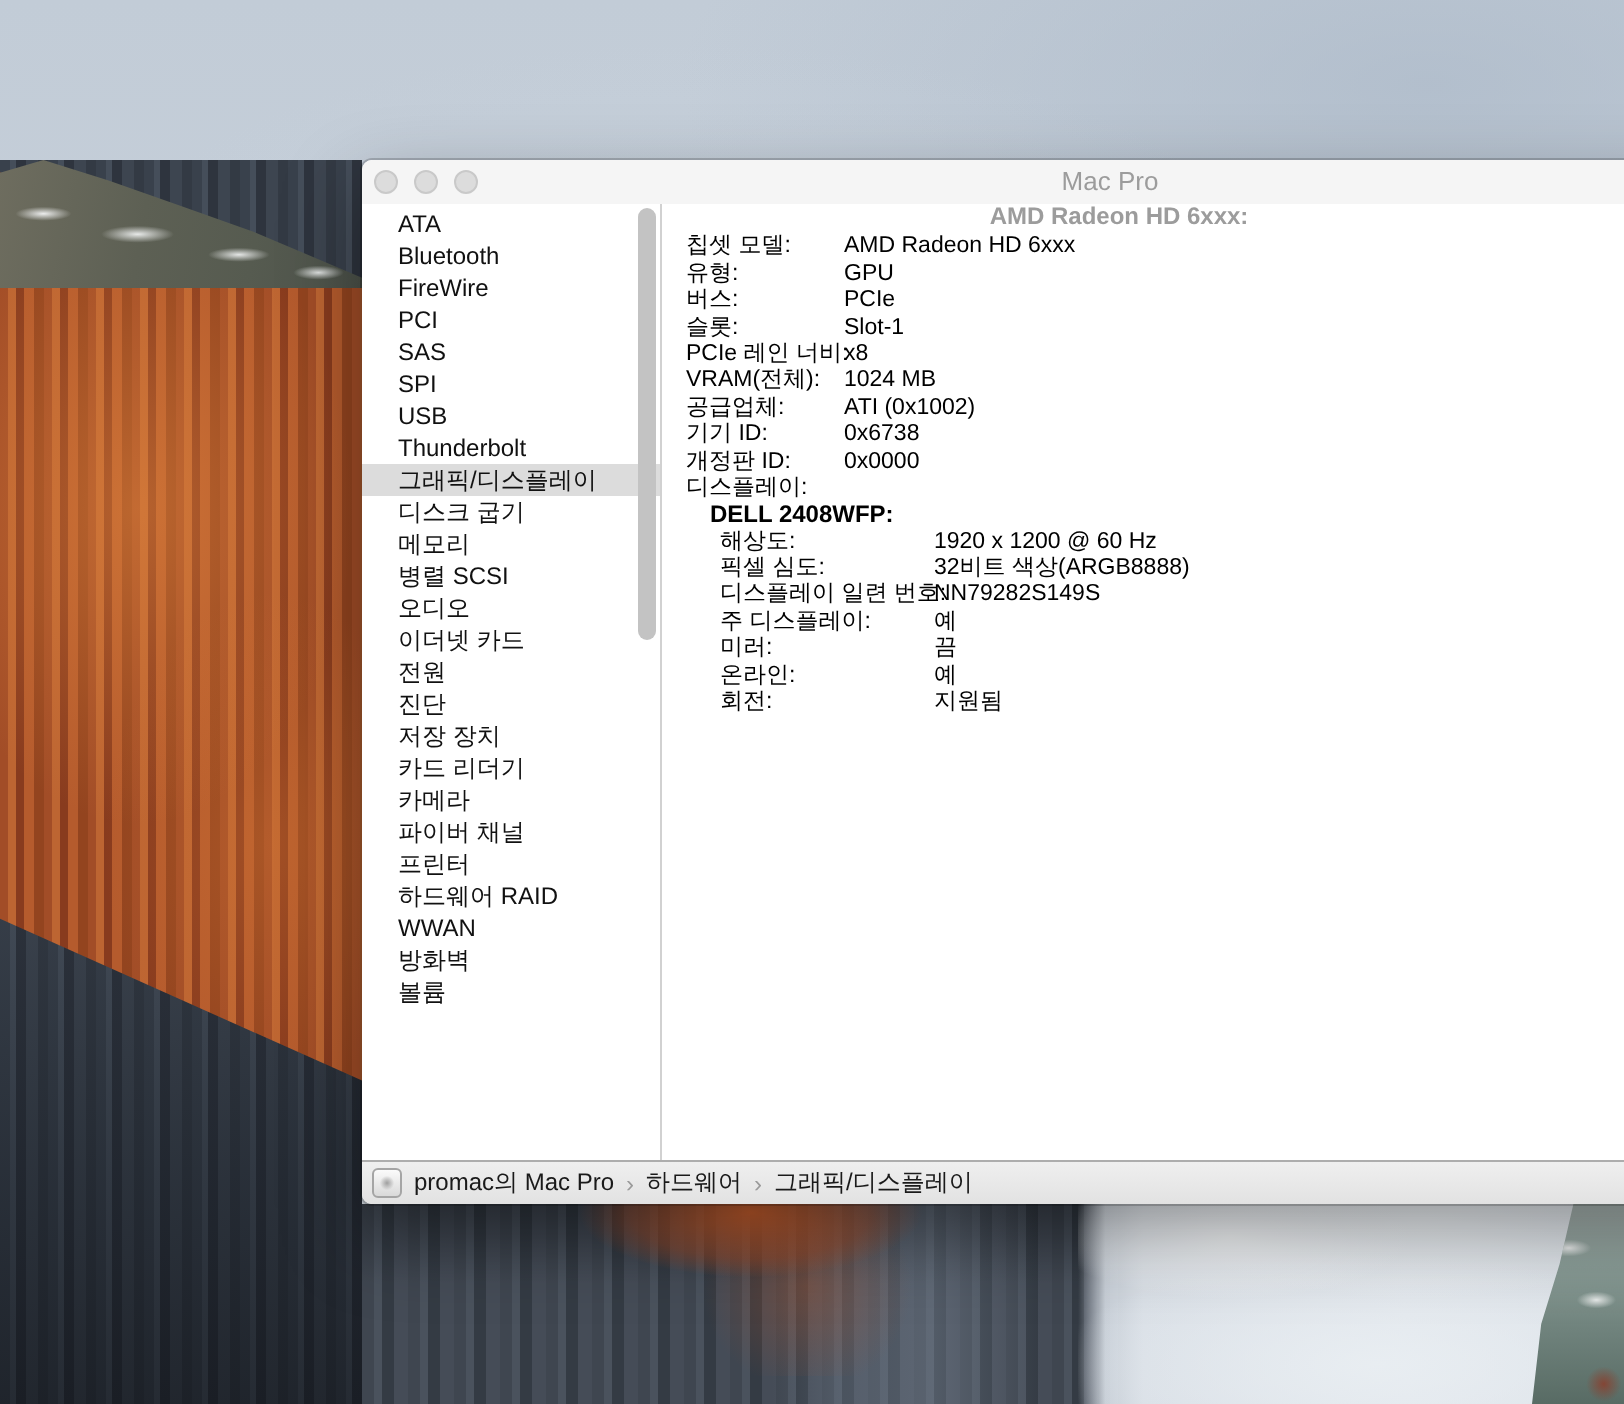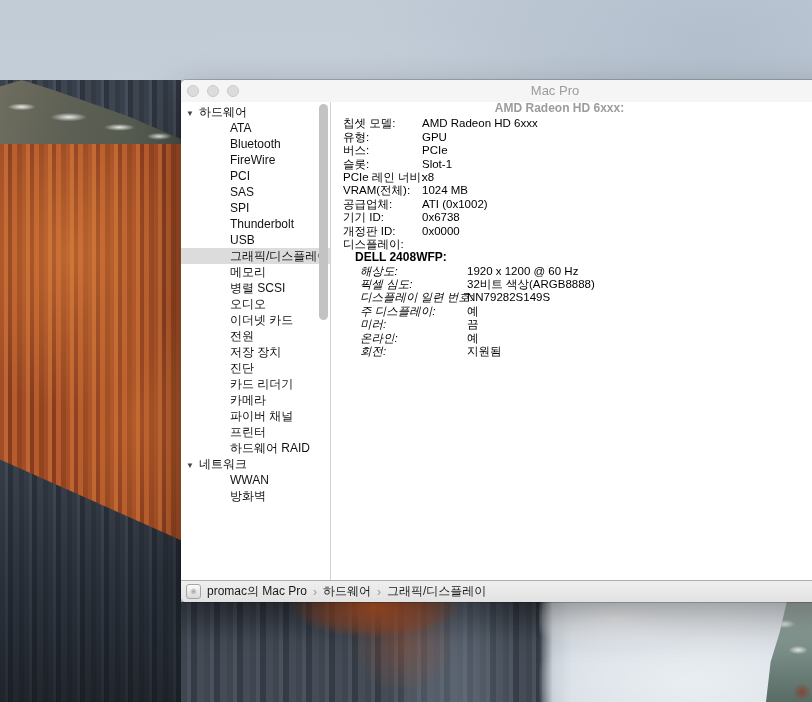--- a/index.html
+++ b/index.html
@@ -96,36 +96,36 @@
   .light{width:12px;height:12px;border-radius:50%;background:#dcdcdc;border:1px solid #c9c9c9;box-sizing:border-box;}
 
   .main{position:absolute;top:22px;left:0;right:0;bottom:22px;display:flex;}
   .sidebar{
     position:relative;width:150px;box-sizing:border-box;background:#fff;
     border-right:1px solid #d1d1d1;padding-top:2px;overflow:hidden;flex:none;
   }
   .s-item{height:16px;line-height:16px;font-size:12px;color:#111;white-space:nowrap;}
   .s-item .tri{display:inline-block;width:13px;padding-left:5px;font-size:8px;color:#444;vertical-align:0.5px;}
   .s-item.group{padding-left:0;}
-  .s-item.child{padding-left:49px;}
+  .s-item.child{padding-left:18px;}
   .s-item.sel{background:#dcdcdc;width:136px;}
   .scroll-thumb{
     position:absolute;left:138px;top:2px;width:9px;height:216px;
     border-radius:4.5px;background:#c3c3c3;
   }
   .content{flex:1;background:#fff;overflow:hidden;}
   .plist{padding-top:2px;font-size:11.5px;color:#000;}
   .line{line-height:13.4px;height:13.4px;white-space:nowrap;}
   .line.title{padding-left:9px;font-weight:700;font-size:12px;}
   .line.sub{padding-left:24px;font-weight:700;font-size:12px;}
   .kv{display:flex;}
   .kv.l1{padding-left:12px;}
   .kv.l1 .k{width:79px;flex:none;}
   .kv.l2{padding-left:29px;}
-  .kv.l2 .k{width:107px;flex:none;font-style:italic;}
+  .kv.l2 .k{width:107px;flex:none;}
 
   .statusbar{
     position:absolute;left:0;right:0;bottom:0;height:22px;box-sizing:border-box;
     background:linear-gradient(180deg,#efefef,#e2e2e2);border-top:1px solid #adadad;
     display:flex;align-items:center;padding-left:5px;gap:6px;font-size:12px;color:#1a1a1a;
   }
   .mini-icon{
     width:15px;height:15px;border-radius:3px;flex:none;box-sizing:border-box;
     border:1px solid #a5a5a5;
     background:radial-gradient(circle 4px at 50% 50%, #9f9f9f, rgba(159,159,159,0) 90%),
@@ -156,45 +156,45 @@
     <div class="lights">
       <span class="light"></span>
       <span class="light"></span>
       <span class="light"></span>
     </div>
     <div class="title">Mac Pro</div>
   </div>
 
   <div class="main">
     <div class="sidebar">
-      <div class="s-item group"><span class="tri">▼</span><span>하드웨어</span></div>
       <div class="s-item child"><span>ATA</span></div>
       <div class="s-item child"><span>Bluetooth</span></div>
       <div class="s-item child"><span>FireWire</span></div>
       <div class="s-item child"><span>PCI</span></div>
       <div class="s-item child"><span>SAS</span></div>
       <div class="s-item child"><span>SPI</span></div>
+      <div class="s-item child"><span>USB</span></div>
       <div class="s-item child"><span>Thunderbolt</span></div>
-      <div class="s-item child"><span>USB</span></div>
       <div class="s-item child sel"><span>그래픽/디스플레이</span></div>
+      <div class="s-item child"><span>디스크 굽기</span></div>
       <div class="s-item child"><span>메모리</span></div>
       <div class="s-item child"><span>병렬 SCSI</span></div>
       <div class="s-item child"><span>오디오</span></div>
       <div class="s-item child"><span>이더넷 카드</span></div>
       <div class="s-item child"><span>전원</span></div>
+      <div class="s-item child"><span>진단</span></div>
       <div class="s-item child"><span>저장 장치</span></div>
-      <div class="s-item child"><span>진단</span></div>
       <div class="s-item child"><span>카드 리더기</span></div>
       <div class="s-item child"><span>카메라</span></div>
       <div class="s-item child"><span>파이버 채널</span></div>
       <div class="s-item child"><span>프린터</span></div>
       <div class="s-item child"><span>하드웨어 RAID</span></div>
-      <div class="s-item group"><span class="tri">▼</span><span>네트워크</span></div>
       <div class="s-item child"><span>WWAN</span></div>
       <div class="s-item child"><span>방화벽</span></div>
+      <div class="s-item child"><span>볼륨</span></div>
       <div class="scroll-thumb"></div>
     </div>
 
     <div class="content">
       <div class="plist">
         <div class="line title">AMD Radeon HD 6xxx:</div>
         <div class="line"></div>
         <div class="line kv l1">
             <span class="k">칩셋 모델:</span>
             <span class="v">AMD Radeon HD 6xxx</span>

